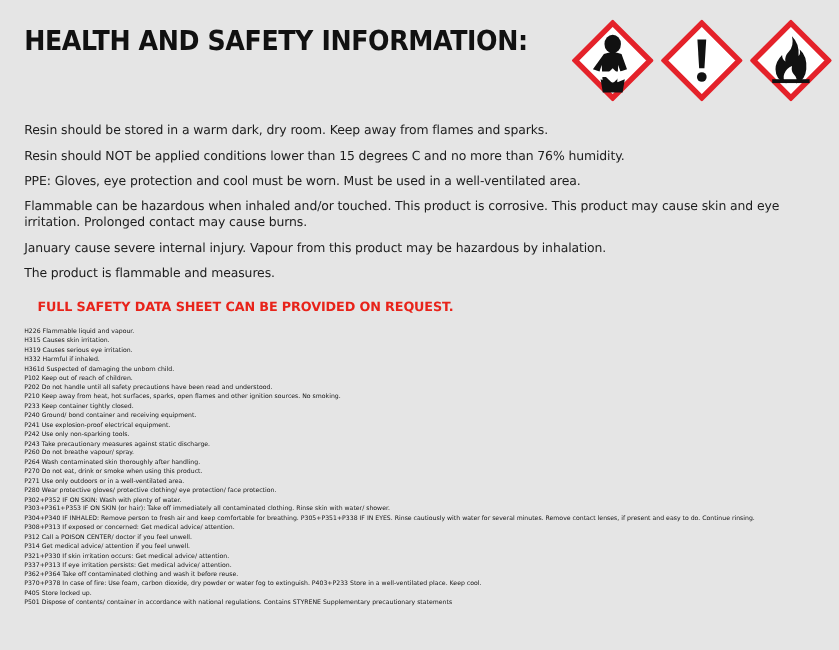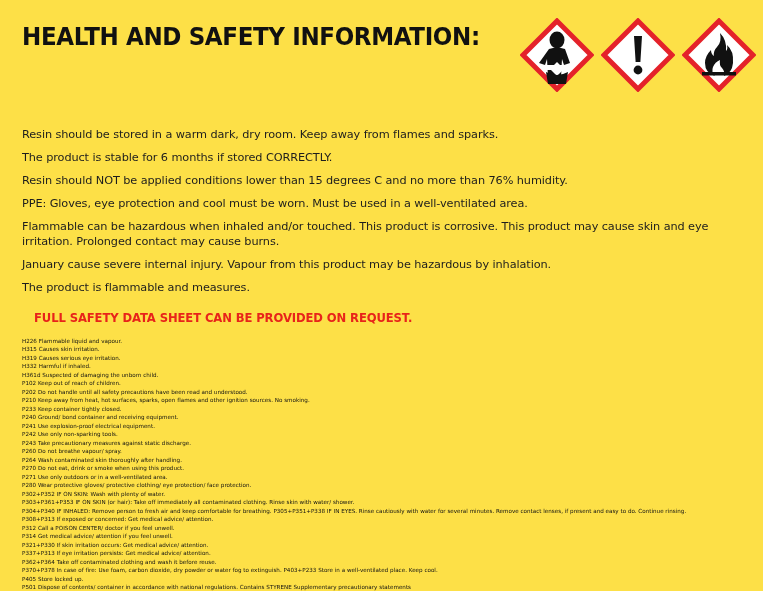--- a/index.html
+++ b/index.html
@@ -13,21 +13,21 @@
     font-family: "Liberation Sans", sans-serif;
     color: #1a1a1a;
     overflow: hidden;
   }
   .page {
     position: relative;
     width: 763px;
     height: 591px;
     box-sizing: border-box;
     padding: 18px 20px 12px 22px;
-    background: #fde047;
+    background: #e5e5e5;
   }
 
   
   .header {
     display: flex;
     align-items: flex-start;
     justify-content: space-between;
   }
   .title {
     font-family: "DejaVu Sans", sans-serif;
@@ -50,21 +50,21 @@
   }
   .ghs {
     width: 74px;
     height: 74px;
     position: relative;
   }
   .ghs svg { display: block; }
 
   
   .statements {
-    margin-top: 36px;
+    margin-top: 20px;
   }
   .statements p {
     margin: 0 0 9px 0;
     font-size: 11.3px;
     line-height: 1.25;
     color: #1d1d1d;
     font-family: "DejaVu Sans", sans-serif;
     letter-spacing: -0.1px;
   }
 
@@ -146,21 +146,20 @@
             <path d="M44 40 q-7 0 -12 4 q5 -9 13 -7 z"></path>
           </g>
         </svg>
       </div>
 
     </div>
   </div>
 
   <div class="statements">
     <p>Resin should be stored in a warm dark, dry room. Keep away from flames and sparks.</p>
-    <p>The product is stable for 6 months if stored CORRECTLY.</p>
     <p>Resin should NOT be applied conditions lower than 15 degrees C and no more than 76% humidity.</p>
     <p>PPE: Gloves, eye protection and cool must be worn. Must be used in a well-ventilated area.</p>
     <p>Flammable can be hazardous when inhaled and/or touched. This product is corrosive. This product may cause skin and eye irritation. Prolonged contact may cause burns.</p>
     <p>January cause severe internal injury. Vapour from this product may be hazardous by inhalation.</p>
     <p>The product is flammable and measures.</p>
   </div>
 
   <div class="sds-note">FULL SAFETY DATA SHEET CAN BE PROVIDED ON REQUEST.</div>
 
   <div class="codes">

